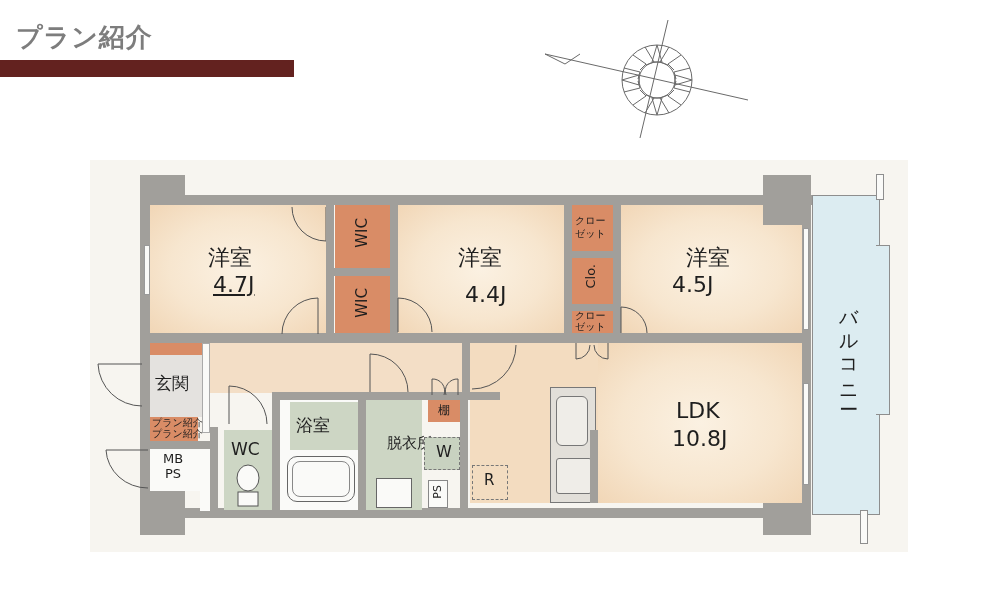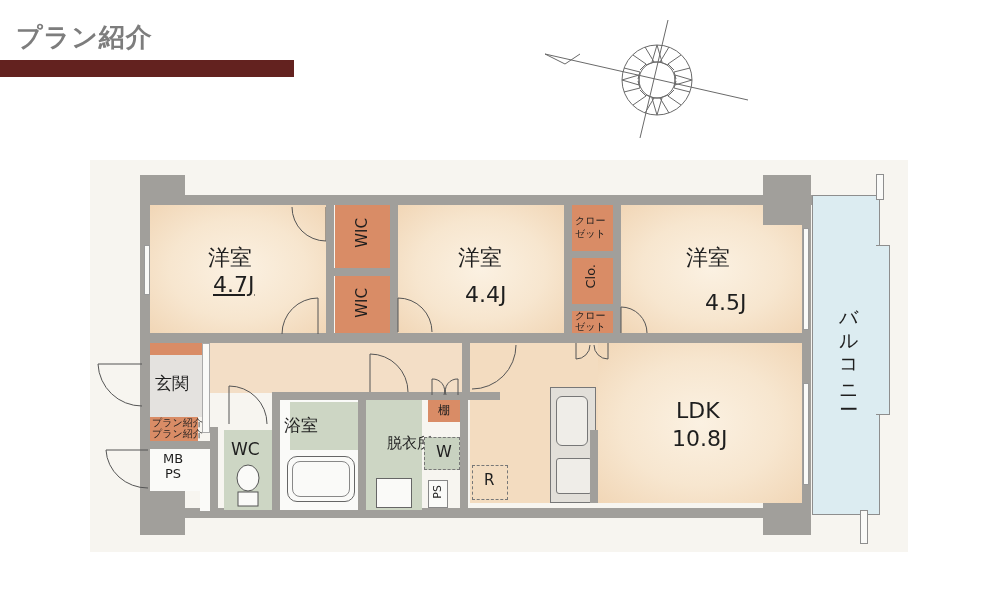--- a/index.html
+++ b/index.html
@@ -117,21 +117,21 @@
 <div class="abs wall" style="left:572px;top:304px;width:41px;height:7px;"></div>
 <div class="abs closet" style="left:572px;top:311px;width:41px;height:22px;"></div>
 <div class="label small" style="left:575px;top:311px;">クロー</div>
 <div class="label small" style="left:575px;top:322px;">ゼット</div>
 <div class="abs wall" style="left:613px;top:205px;width:8px;height:128px;"></div>
 
 <div class="abs room-glow" style="left:621px;top:205px;width:181px;height:128px;"></div>
 <div class="abs wall" style="left:763px;top:195px;width:48px;height:30px;"></div>
 <div class="abs white" style="left:803px;top:228px;width:6px;height:102px;border:1px solid #999;"></div>
 <div class="label big" style="left:686px;top:245px;">洋室</div>
-<div class="label big" style="left:705px;top:272px;margin-top:18px;">4.5J</div>
+<div class="label big" style="left:672px;top:272px;">4.5J</div>
 <svg style="left:621px;top:305px;" width="28" height="30">
     <path d="M0 28 L0 2 M0 2 A26 26 0 0 1 26 28" stroke="#555" fill="none"></path>
   </svg>
 
 <div class="abs hall" style="left:210px;top:343px;width:252px;height:50px;"></div>
 <div class="abs white" style="left:202px;top:343px;width:8px;height:90px;border:1px solid #aaa;"></div>
 <div class="abs wall" style="left:462px;top:343px;width:8px;height:55px;"></div>
 <div class="abs wall" style="left:272px;top:392px;width:228px;height:8px;"></div>
 <svg style="left:368px;top:352px;" width="40" height="42">
     <path d="M2 40 L2 2 M2 2 A38 38 0 0 1 40 40" stroke="#555" fill="none"></path>
@@ -166,21 +166,21 @@
 <div class="abs wet" style="left:224px;top:430px;width:48px;height:80px;"></div>
 <div class="label med" style="left:231px;top:440px;font-size:17px;">WC</div>
 <svg style="left:232px;top:462px;" width="32" height="46">
     <ellipse cx="16" cy="16" rx="11" ry="13" stroke="#555" fill="#fafaf8"></ellipse>
     <rect x="6" y="30" width="20" height="14" stroke="#555" fill="#fafaf8"></rect>
   </svg>
 <div class="abs wall" style="left:272px;top:400px;width:8px;height:112px;"></div>
 
 <div class="abs white" style="left:280px;top:400px;width:80px;height:110px;"></div>
 <div class="abs wet" style="left:290px;top:402px;width:68px;height:48px;"></div>
-<div class="label med" style="left:284px;top:416px;font-size:17px;">浴室</div>
+<div class="label med" style="left:296px;top:416px;font-size:17px;">浴室</div>
 <div class="abs" style="left:287px;top:456px;width:68px;height:46px;border:1.5px solid #666;border-radius:10px;background:#fafaf8;"></div>
 <div class="abs" style="left:292px;top:461px;width:58px;height:36px;border:1px solid #888;border-radius:8px;"></div>
 <div class="abs wall" style="left:358px;top:400px;width:8px;height:112px;"></div>
 
 <div class="abs wet" style="left:366px;top:400px;width:56px;height:110px;"></div>
 <div class="label med" style="left:387px;top:435px;font-size:15px;">脱衣所</div>
 <div class="abs" style="left:376px;top:478px;width:36px;height:30px;border:1px solid #666;background:#fafaf8;"></div>
 <div class="dash" style="left:424px;top:437px;width:36px;height:33px;background:#c8d2c0;"></div>
 <div class="label med" style="left:436px;top:443px;font-size:16px;">W</div>
 <div class="abs closet" style="left:428px;top:400px;width:32px;height:22px;"></div>

